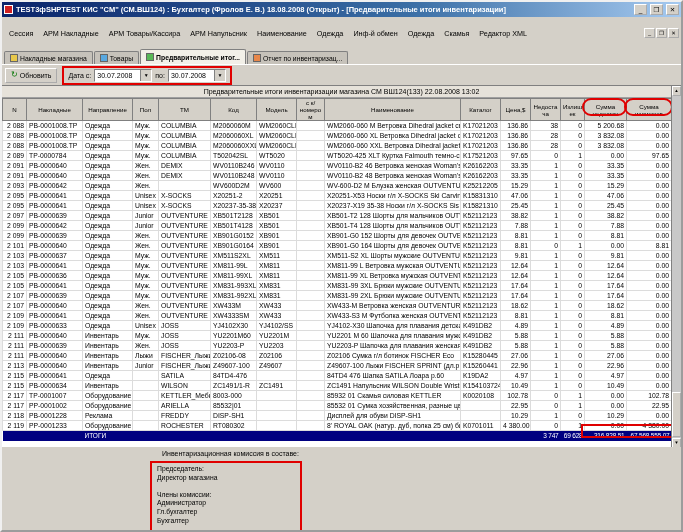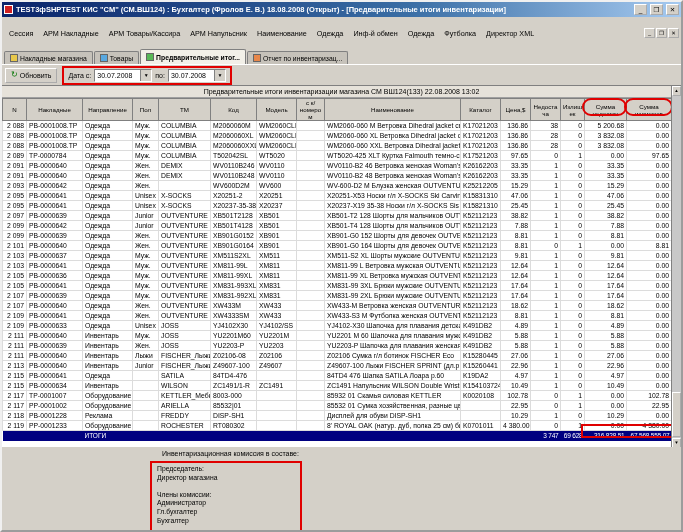--- a/index.html
+++ b/index.html
@@ -77,22 +77,22 @@
   <div class="menubar">
     <span style="display:flex;">
         <span class="menu-item">Сессия</span>
         <span class="menu-item">АРМ Накладные</span>
         <span class="menu-item">АРМ Товары/Кассира</span>
         <span class="menu-item">АРМ Напульсник</span>
         <span class="menu-item">Наименование</span>
         <span class="menu-item">Одежда</span>
         <span class="menu-item">Инф-й обмен</span>
         <span class="menu-item">Одежда</span>
-        <span class="menu-item">Футболка</span>
-        <span class="menu-item">Директор XML</span>
+        <span class="menu-item">Скамья</span>
+        <span class="menu-item">Редактор XML</span>
       </span>
     <span class="mdi-btns">
       <span class="mdi-btn">_</span>
       <span class="mdi-btn">❐</span>
       <span class="mdi-btn">✕</span>
     </span>
   </div>
 
   <div class="tabbar">
       <div class="tab">

